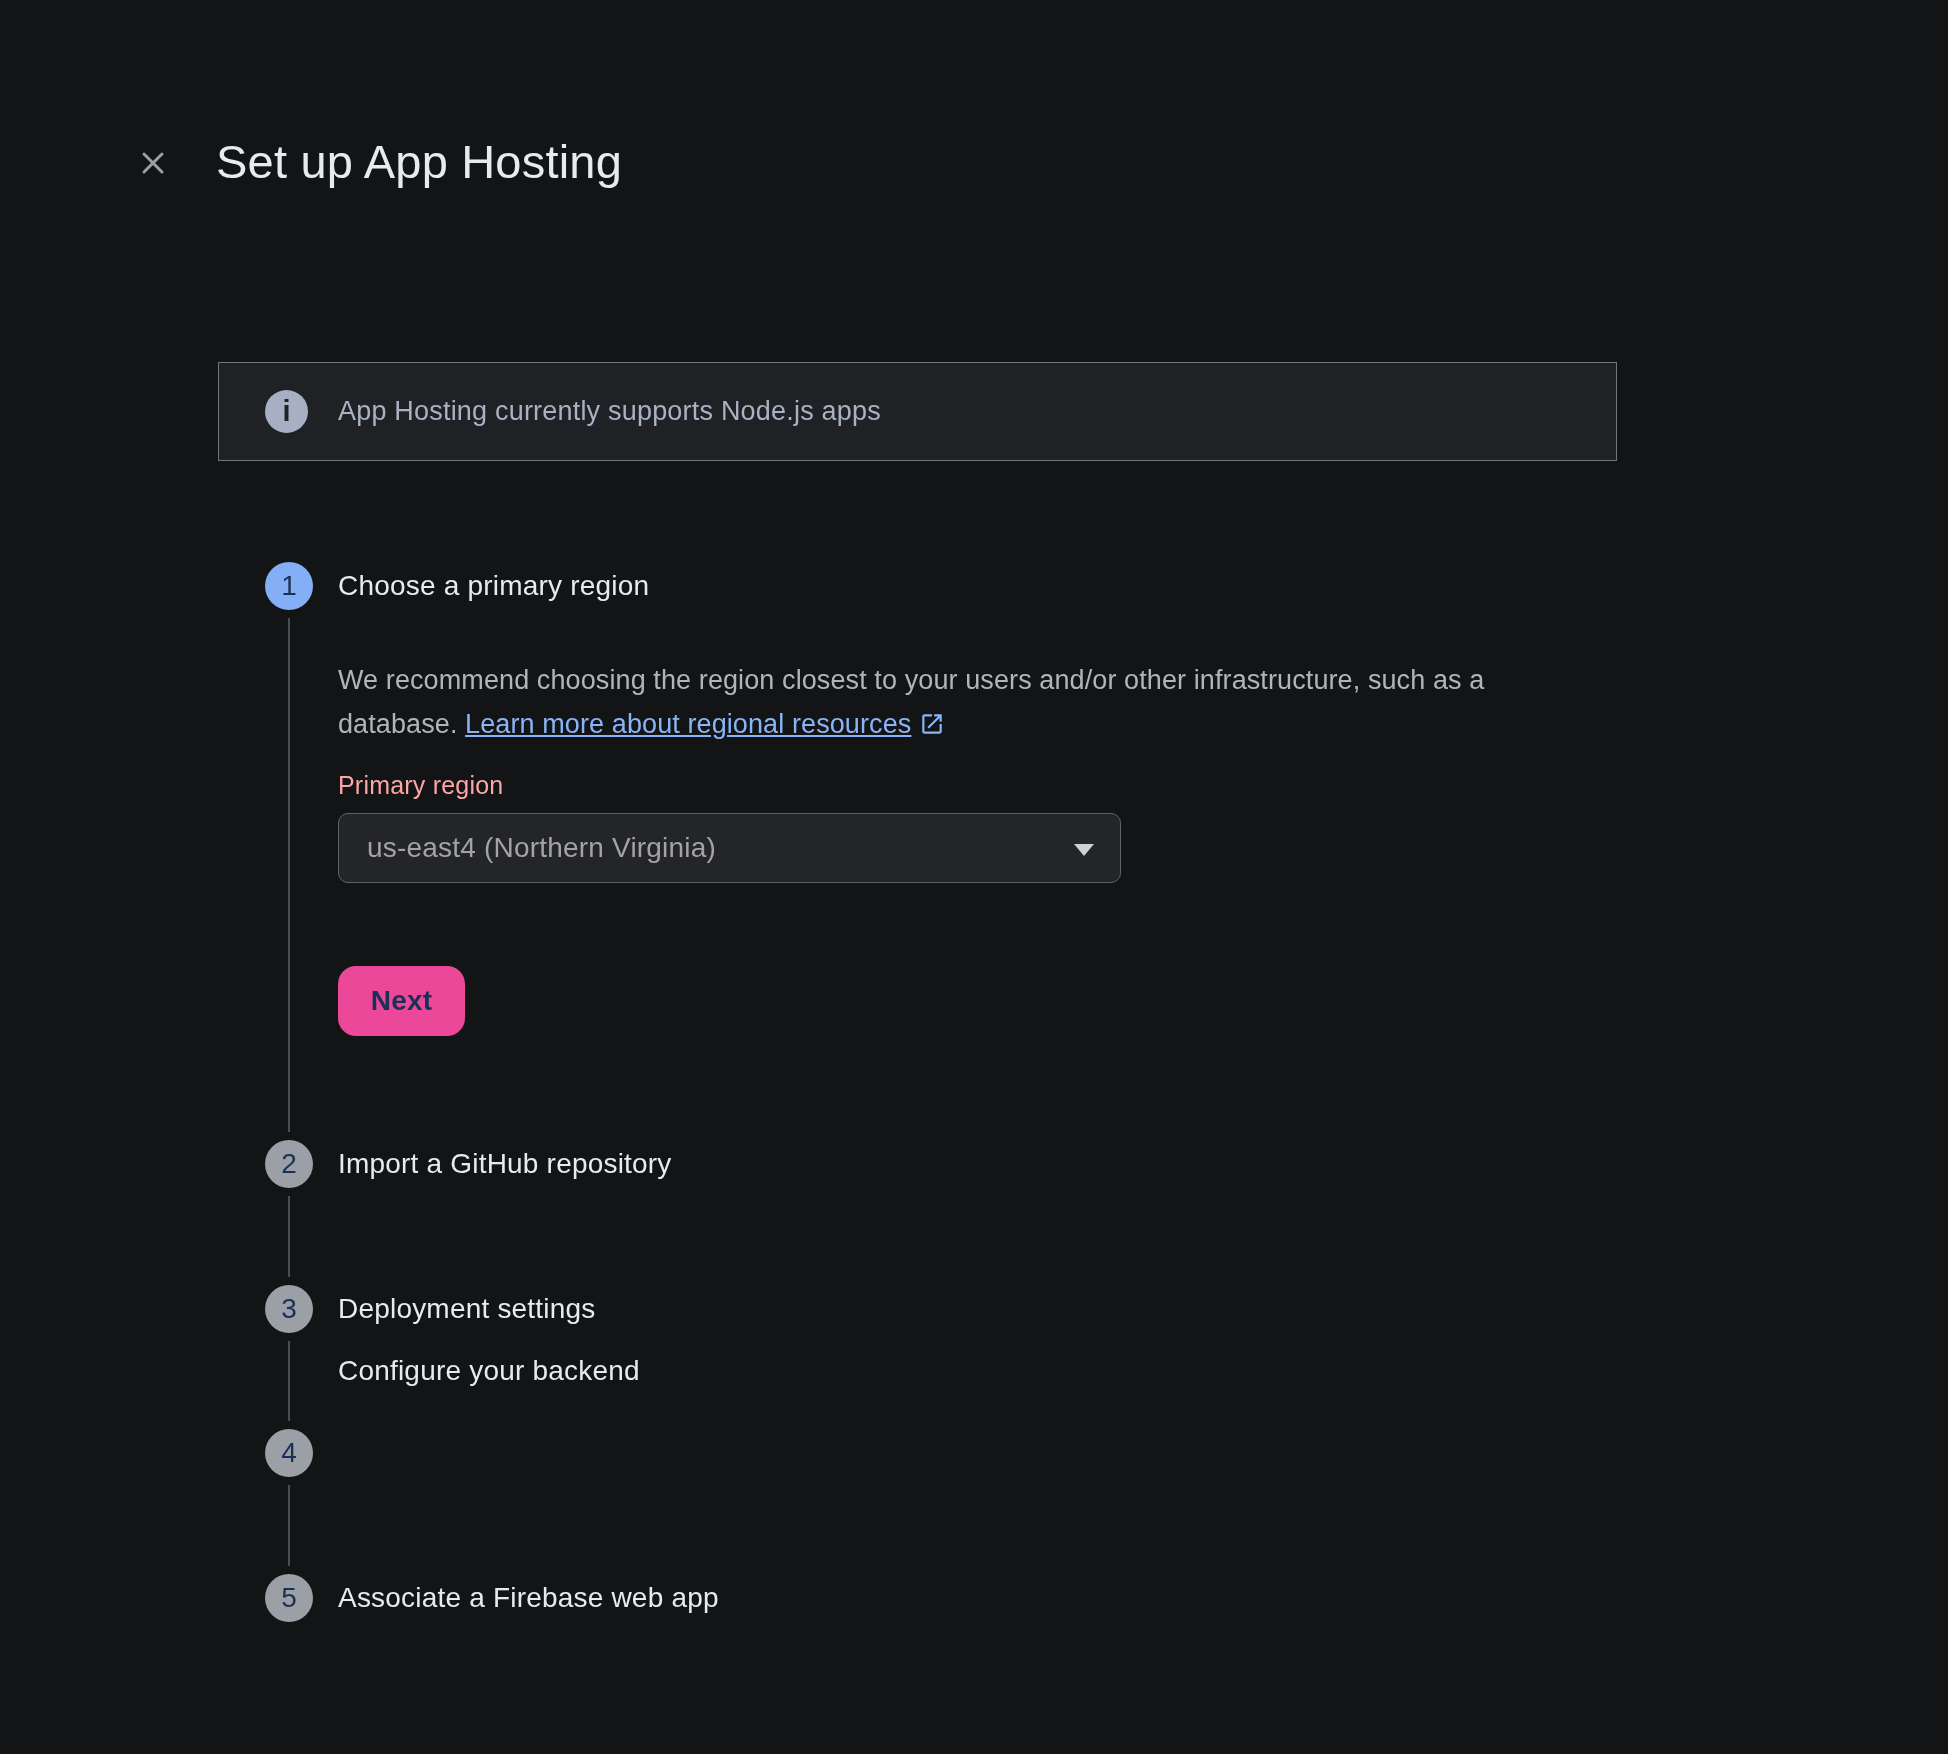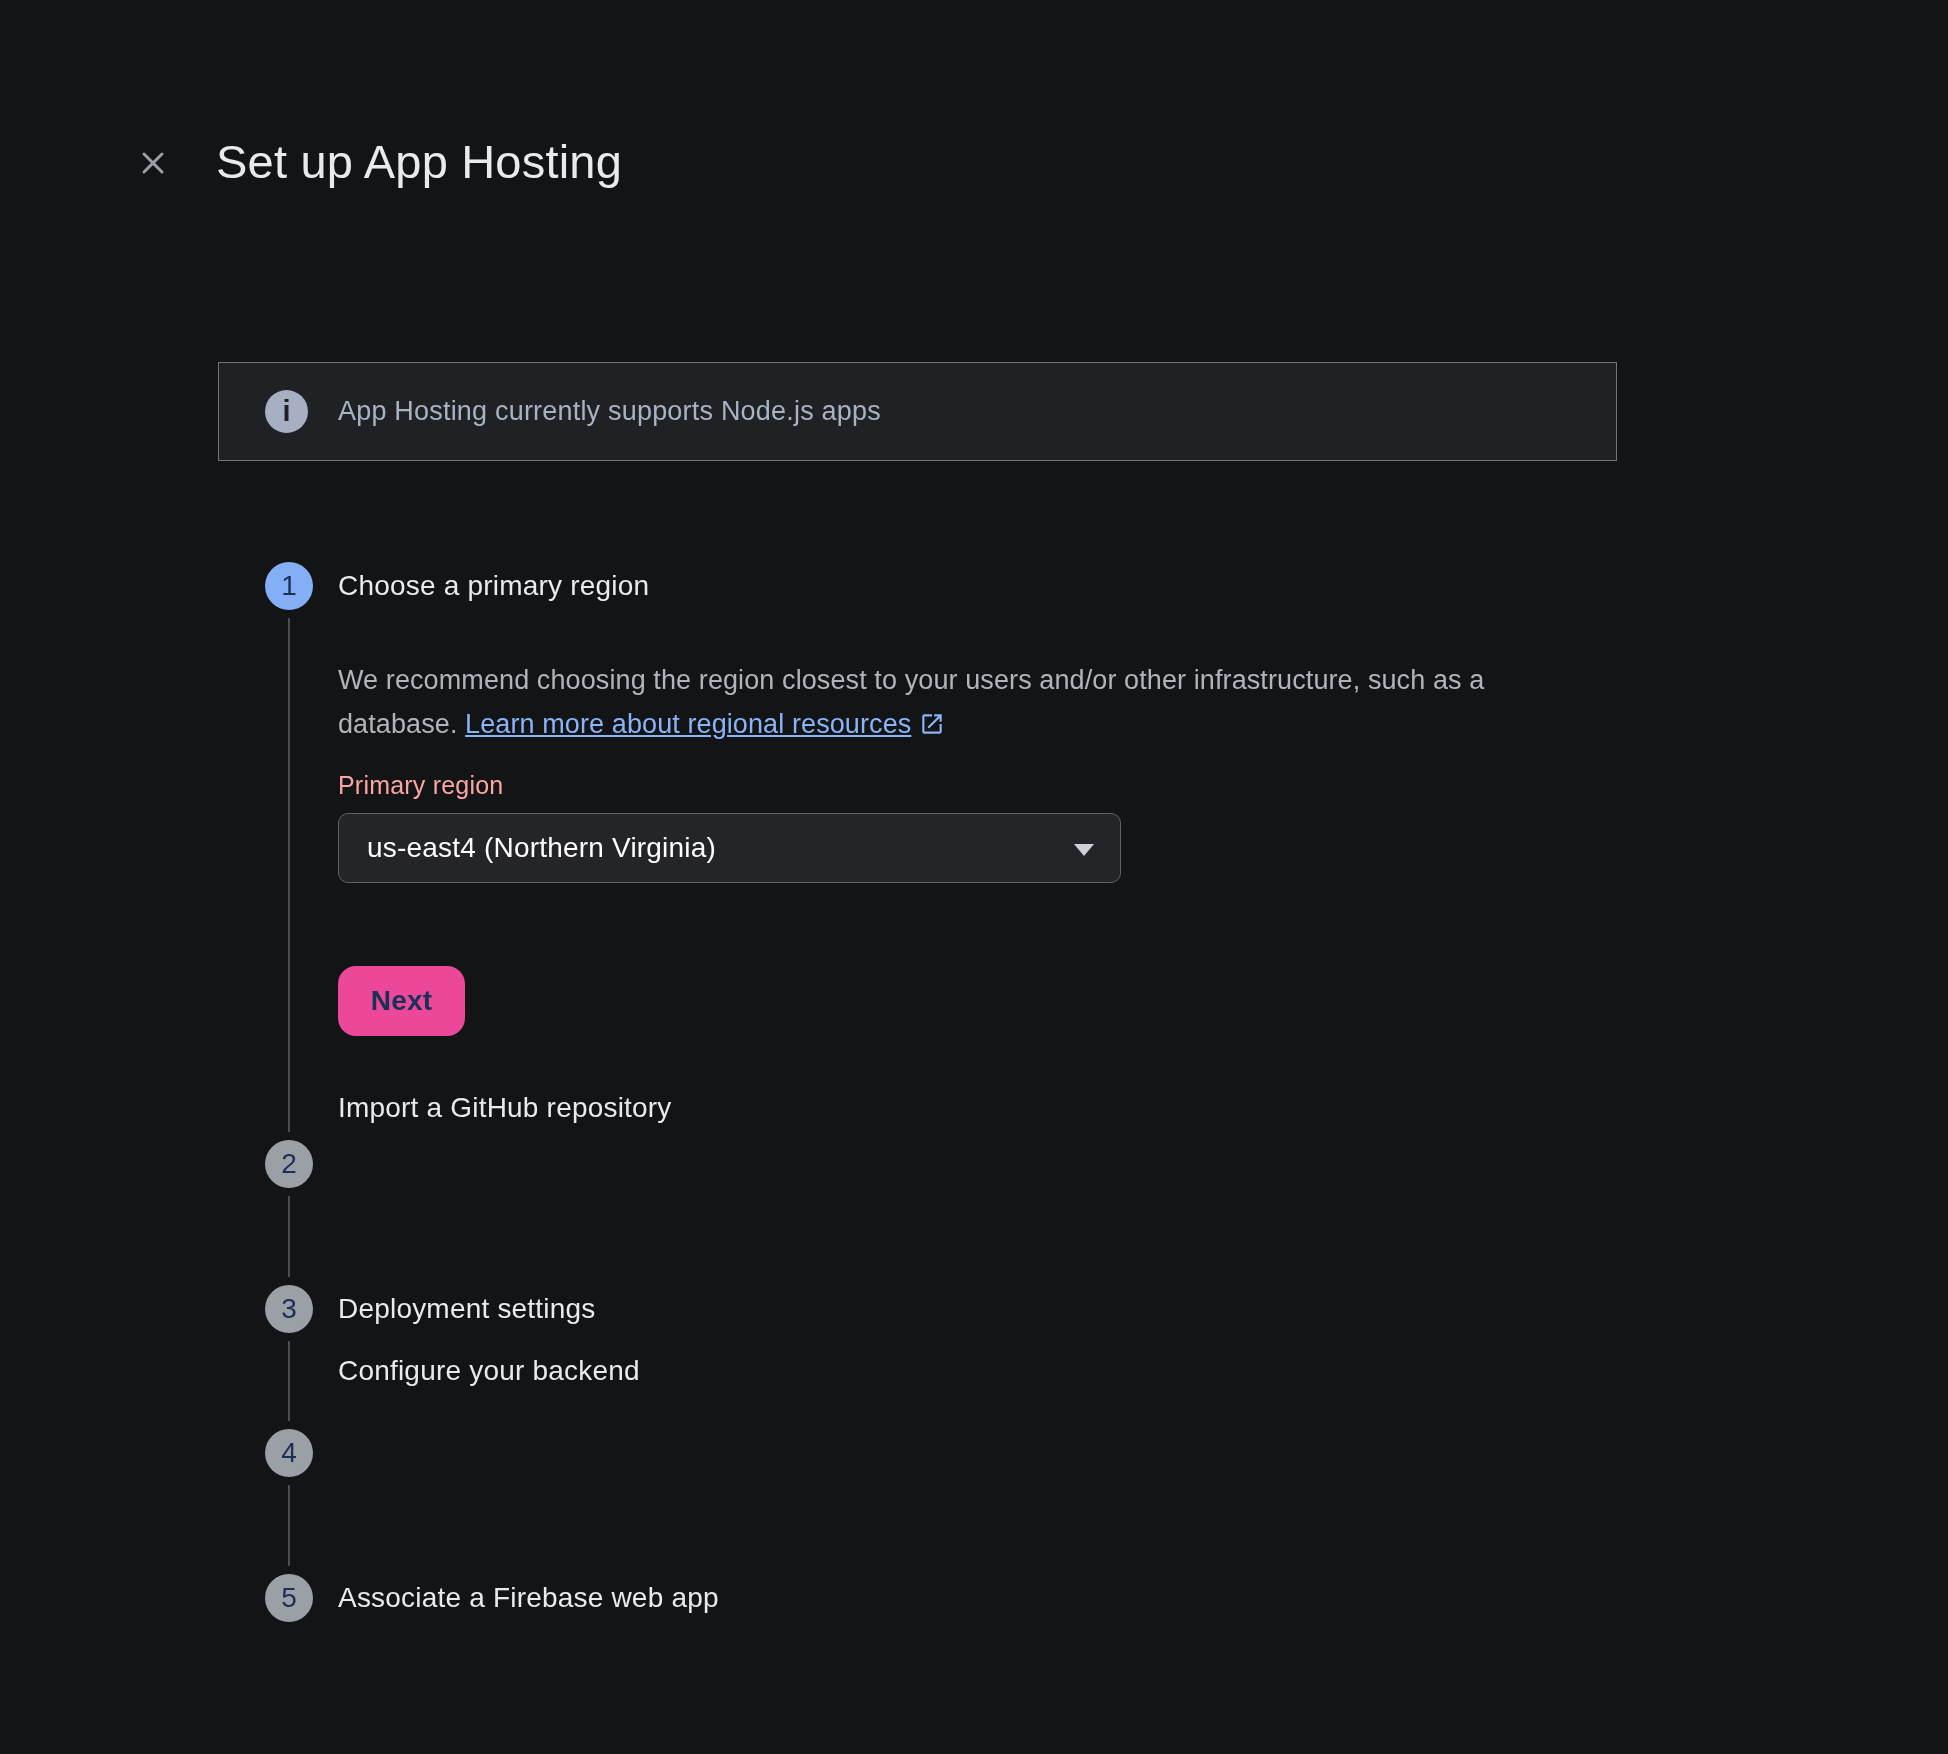--- a/index.html
+++ b/index.html
@@ -150,21 +150,21 @@
     background: #232528;
     border: 1px solid #5f6368;
     border-radius: 10px;
     display: flex;
     align-items: center;
     cursor: pointer;
   }
   .region-select-value {
     margin-left: 28px;
     font-size: 28px;
-    color: #ffffff;
+    color: #a3a3a3;
     letter-spacing: 0.2px;
   }
   .select-caret {
     position: absolute;
     right: 26px;
     top: 30px;
     width: 0;
     height: 0;
     border-left: 10px solid transparent;
     border-right: 10px solid transparent;
@@ -211,21 +211,21 @@
   <div class="rail-seg" style="top:1341px;height:80px;"></div>
   <div class="rail-seg" style="top:1485px;height:81px;"></div>
 
   <div class="step-circle active" style="top:562px;">1</div>
   <div class="step-circle inactive" style="top:1140px;">2</div>
   <div class="step-circle inactive" style="top:1285px;">3</div>
   <div class="step-circle inactive" style="top:1429px;">4</div>
   <div class="step-circle inactive" style="top:1574px;">5</div>
 
   <div class="step-title" style="top:567px;">Choose a primary region</div>
-  <div class="step-title" style="top:1089px;">Import a GitHub repository</div>
+  <div class="step-title" style="top:1145px;">Import a GitHub repository</div>
   <div class="step-title" style="top:1290px;">Deployment settings</div>
   <div class="step-title" style="top:1352px;text-align:center;">Configure your backend</div>
   <div class="step-title" style="top:1579px;">Associate a Firebase web app</div>
 
   <div class="step-desc"><span>We recommend choosing the region closest to your users and/or other infrastructure, such as a database.</span>
     <span class="learn-link"><span>Learn more about regional resources</span><span class="ext-icon"><svg width="26" height="26" viewBox="0 0 24 24" fill="#8ab4f8">
             <path d="M19 19H5V5h7V3H5a2 2 0 0 0-2 2v14a2 2 0 0 0 2 2h14c1.1 0 2-.9 2-2v-7h-2v7zM14 3v2h3.59l-9.83 9.83 1.41 1.41L19 6.41V10h2V3h-7z"></path>
           </svg></span></span>
   </div>
 

